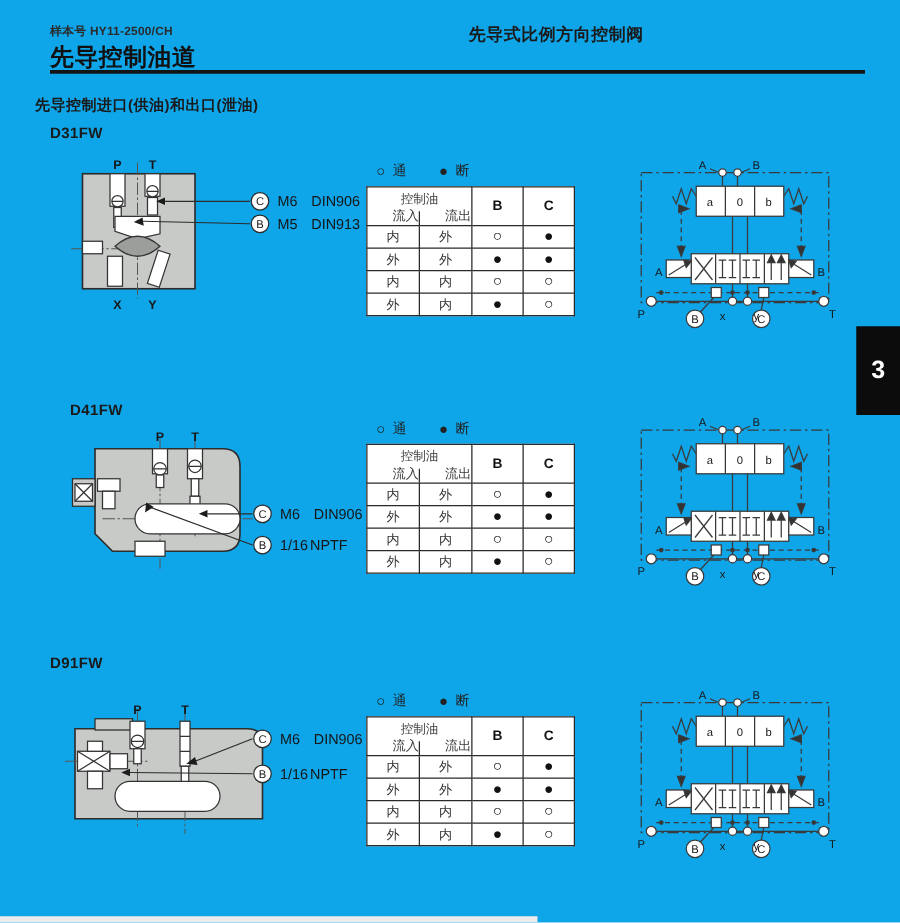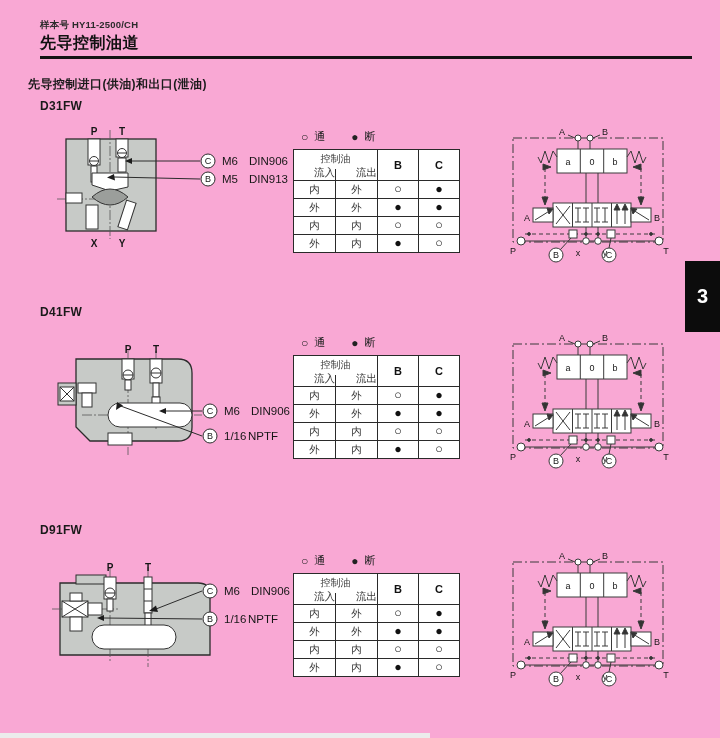--- a/index.html
+++ b/index.html
@@ -1,21 +1,21 @@
 <!DOCTYPE html>
 <html><head>
 <meta charset="utf-8">
 <style>
   html,body{margin:0;padding:0;background:#ffffff;}
-  .page{position:relative;width:720px;height:738px;background:#f9a8d4;overflow:hidden;
+  .page{position:relative;width:720px;height:738px;background:#0ea5e9;overflow:hidden;
         font-family:"Liberation Sans", sans-serif;color:#1a1a1a;}
   
   .hdr-left{position:absolute;left:40px;top:19px;}
   .doc-number{font-size:9.5px;font-weight:bold;color:#2b2b2b;letter-spacing:.2px;}
-  .page-title{font-size:16px;font-weight:bold;color:#111;margin-top:1px;letter-spacing:.5px;}
+  .page-title{font-size:19px;font-weight:bold;color:#111;margin-top:1px;letter-spacing:.5px;}
   .hdr-right{position:absolute;left:375px;top:19px;}
   .product-title{font-size:13.5px;font-weight:bold;letter-spacing:.5px;}
   .series-title{font-size:13px;font-weight:bold;margin-top:2px;letter-spacing:.3px;}
   .hdr-rule{position:absolute;left:40px;top:56px;width:652px;height:3px;background:#141414;}
   .subtitle{position:absolute;left:28px;top:76px;font-size:12px;font-weight:bold;letter-spacing:.4px;}
   
   .valve-section{position:absolute;left:0;width:720px;height:210px;}
   .sec-1{top:99px;} .sec-2{top:305px;} .sec-3{top:523px;padding-left:28px;}
   .model-title{position:absolute;left:40px;top:0;font-size:12px;font-weight:bold;letter-spacing:.3px;}
   .drawing-wrap{position:absolute;left:52px;top:26px;}
@@ -147,20 +147,21 @@
         </g>
       </symbol>
     </defs>
   </svg>
 
   <div class="hdr-left">
     <div class="doc-number">样本号 HY11-2500/CH</div>
     <div class="page-title">先导控制油道</div>
   </div>
   <div class="hdr-right">
+    <div class="product-title">先导式比例方向控制阀</div>
   </div>
   <div class="hdr-rule"></div>
   <div class="subtitle">先导控制进口(供油)和出口(泄油)</div>
 
   <section class="valve-section sec-1">
     <h3 class="model-title" style="margin:0">D31FW</h3>
 
     <div class="drawing-wrap">
       <svg width="240" height="128" viewBox="0 0 240 128">
         <g>
@@ -253,21 +254,21 @@
     </div>
 
     <div class="schem-wrap">
       <svg width="175" height="142">
           <use href="#schem"></use>
         </svg>
     </div>
   </section>
 
   <section class="valve-section sec-2">
-    <h3 class="model-title" style="margin:0">D41FW</h3>
+    <h3 class="model-title" style="margin:16px">D41FW</h3>
 
     <div class="drawing-wrap">
       <svg width="240" height="130" viewBox="0 0 240 130">
         <g>
           <path d="M24,28 H126 Q140,28 140,42 V96 Q140,110 126,110 H38 L24,96 Z" fill="#c7cac7" stroke="#2c2c2c" stroke-width="1.3"></path>
           <line x1="76" y1="20" x2="76" y2="124" stroke="#555" stroke-width=".8" stroke-dasharray="10 2 2 2"></line>
           <line x1="104" y1="20" x2="104" y2="100" stroke="#555" stroke-width=".8" stroke-dasharray="10 2 2 2"></line>
           <line x1="30" y1="84" x2="150" y2="84" stroke="#555" stroke-width=".8" stroke-dasharray="10 2 2 2"></line>
           <rect x="6" y="52" width="18" height="22" fill="#c7cac7" stroke="#2c2c2c"></rect>
           <rect x="8" y="56" width="14" height="14" fill="#fff" stroke="#333"></rect>

